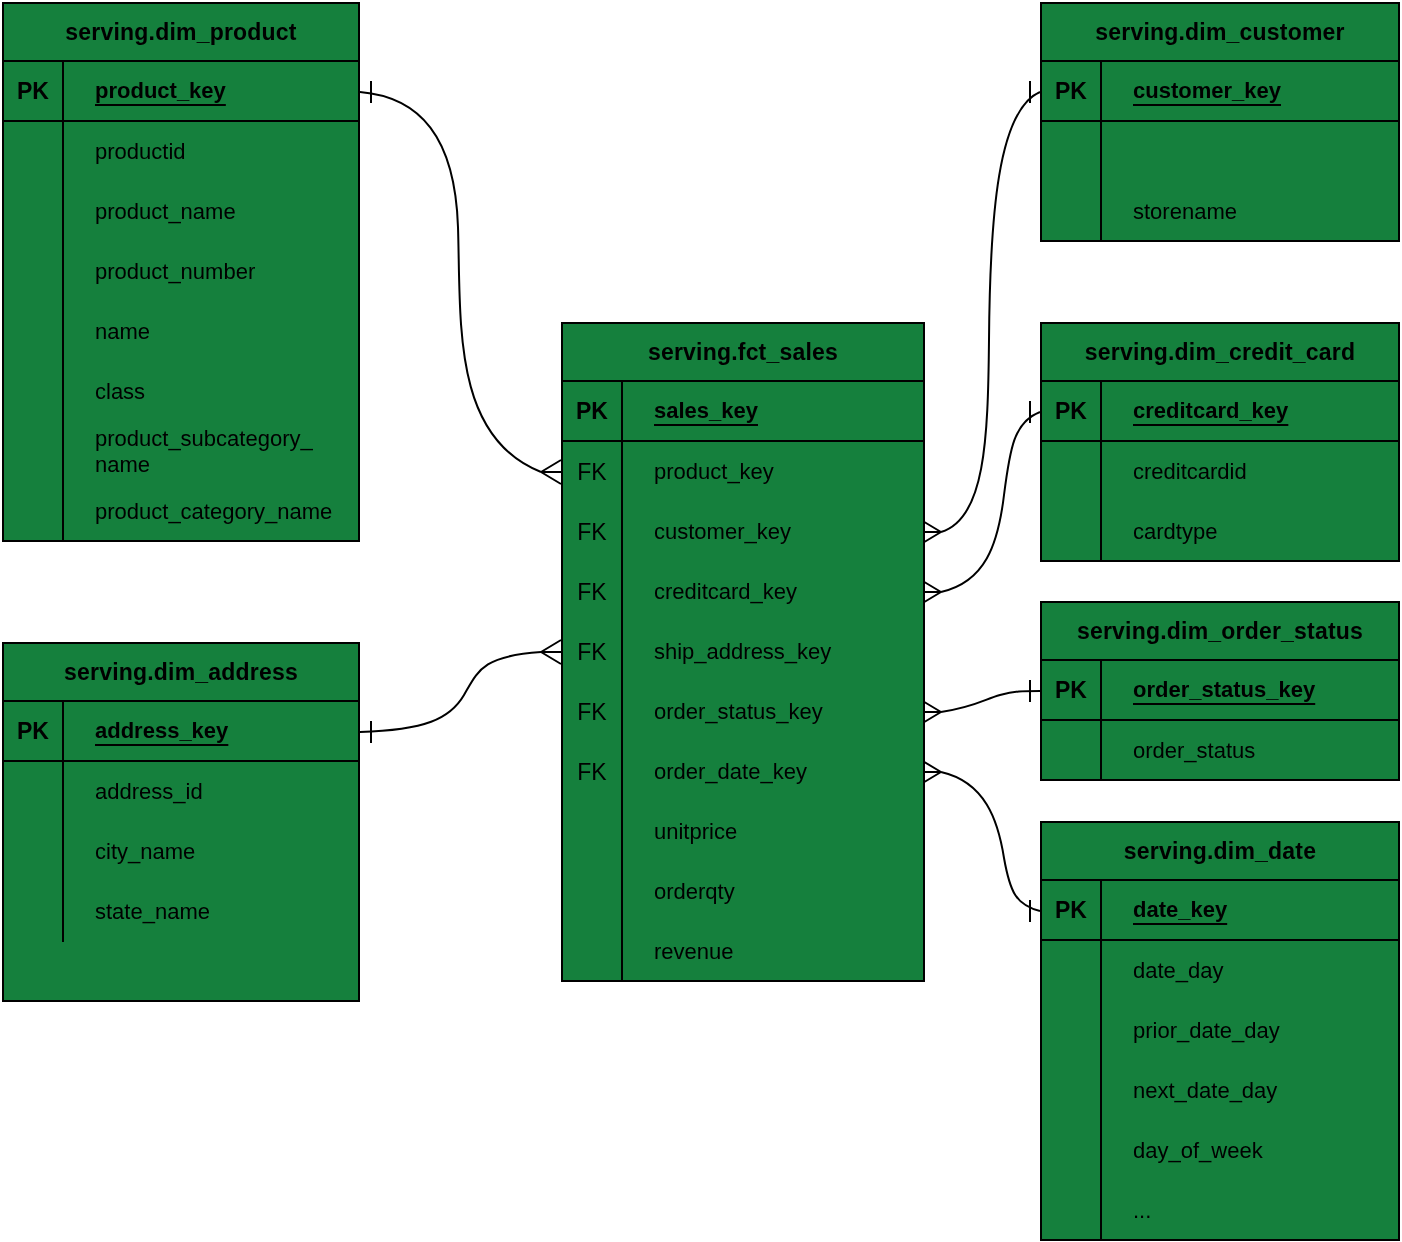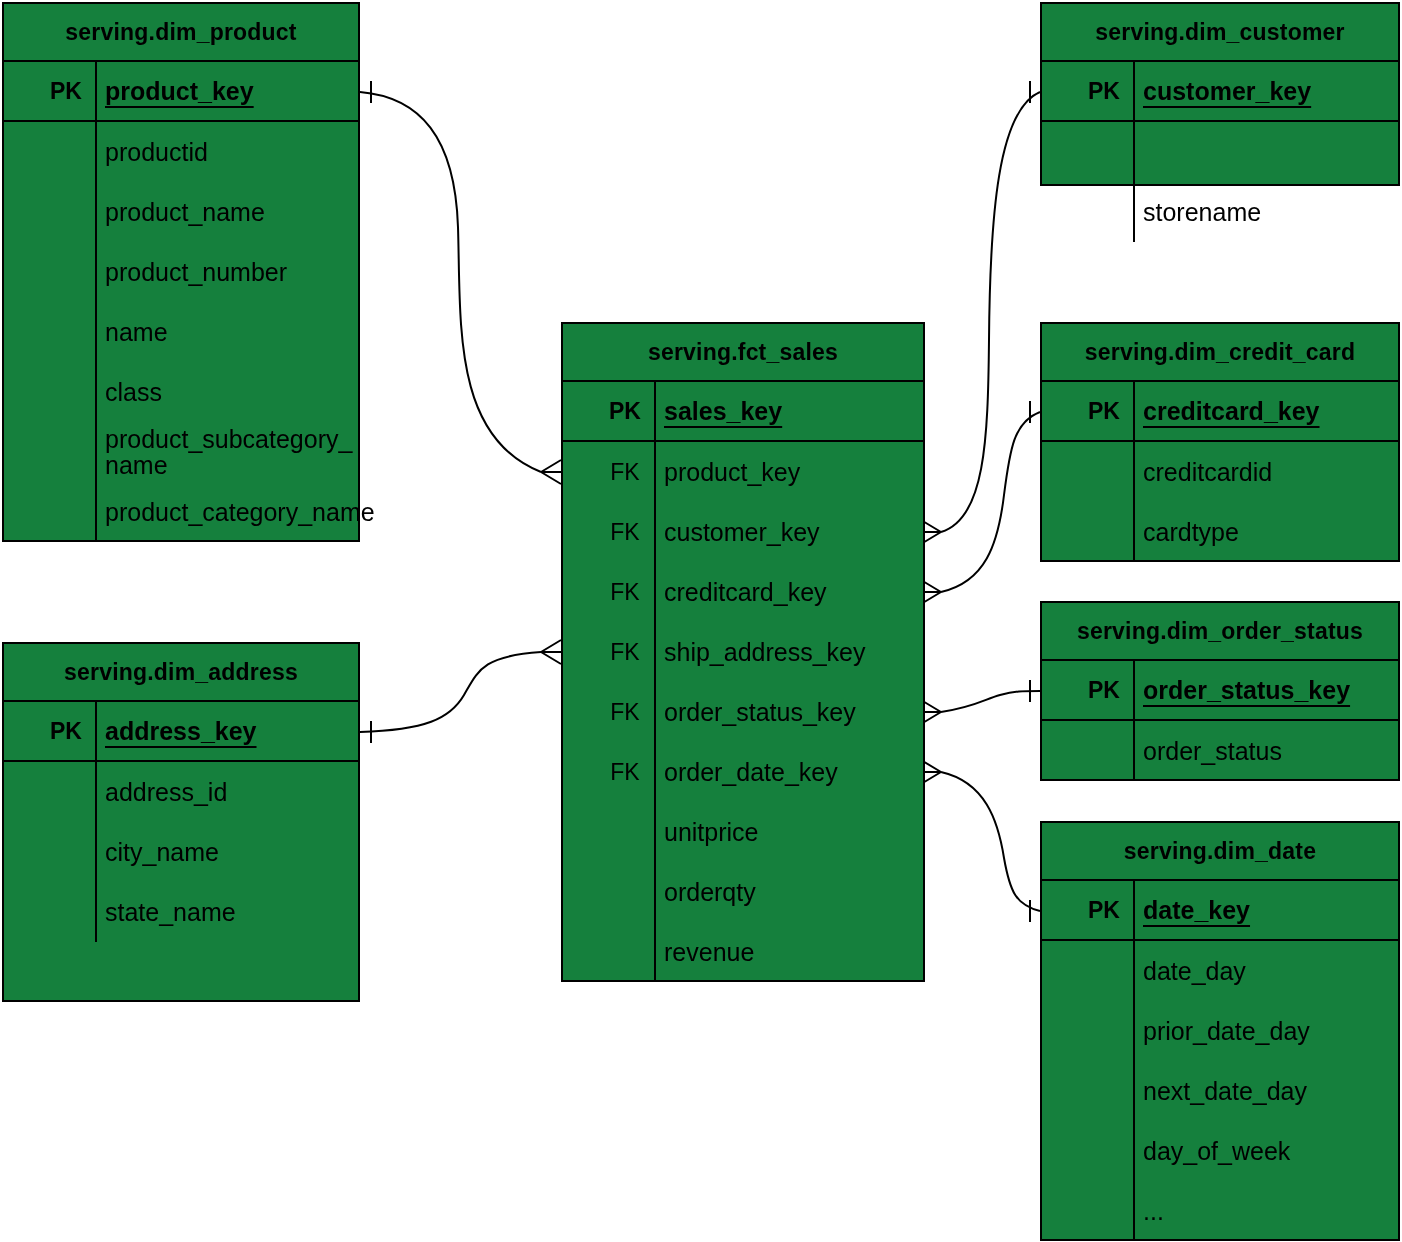--- a/index.html
+++ b/index.html
@@ -17,26 +17,25 @@
     height:58px; border-bottom:2px solid #000; flex:none;
     display:flex; align-items:center; justify-content:center;
     font-weight:bold; font-size:23px; letter-spacing:0.2px;
   }
   .row { display:flex; align-items:stretch; height:60px; flex:none; }
   .pkrow { border-bottom:2px solid #000; }
   .keycell {
     width:60px; flex:none; border-right:2px solid #000;
     display:flex; align-items:center; justify-content:center;
     font-size:23px;
-    margin-left:33px;
   }
   .pkrow .keycell { font-weight:bold; }
   .namecell {
     flex:1; display:flex; align-items:center;
-    padding-left:8px; font-size:25px; white-space:pre-line; line-height:26px;
+    padding-left:31px; font-size:22px; white-space:pre-line; line-height:26px;
   }
   .pkname {
     font-weight:bold; text-decoration:underline;
     text-decoration-thickness:2px; text-underline-offset:6px;
   }
   svg.wires { position:absolute; left:0; top:0; pointer-events:none; }
 </style>
 </head>
 <body>
 
@@ -171,21 +170,21 @@
     <div class="row">
       <div class="keycell"></div>
       <div class="namecell">orderqty</div>
     </div>
     <div class="row">
       <div class="keycell"></div>
       <div class="namecell">revenue</div>
     </div>
   </div>
 
-  <div class="tbl" style="left:1040px; top:2px; width:360px; height:184px;">
+  <div class="tbl" style="left:1040px; top:2px; width:360px; height:240px;">
     <div class="tbl-title">serving.dim_customer</div>
     <div class="row pkrow">
       <div class="keycell">PK</div>
       <div class="namecell pkname">customer_key</div>
     </div>
     <div class="row">
       <div class="keycell"></div>
     </div>
     <div class="row">
       <div class="keycell"></div>

